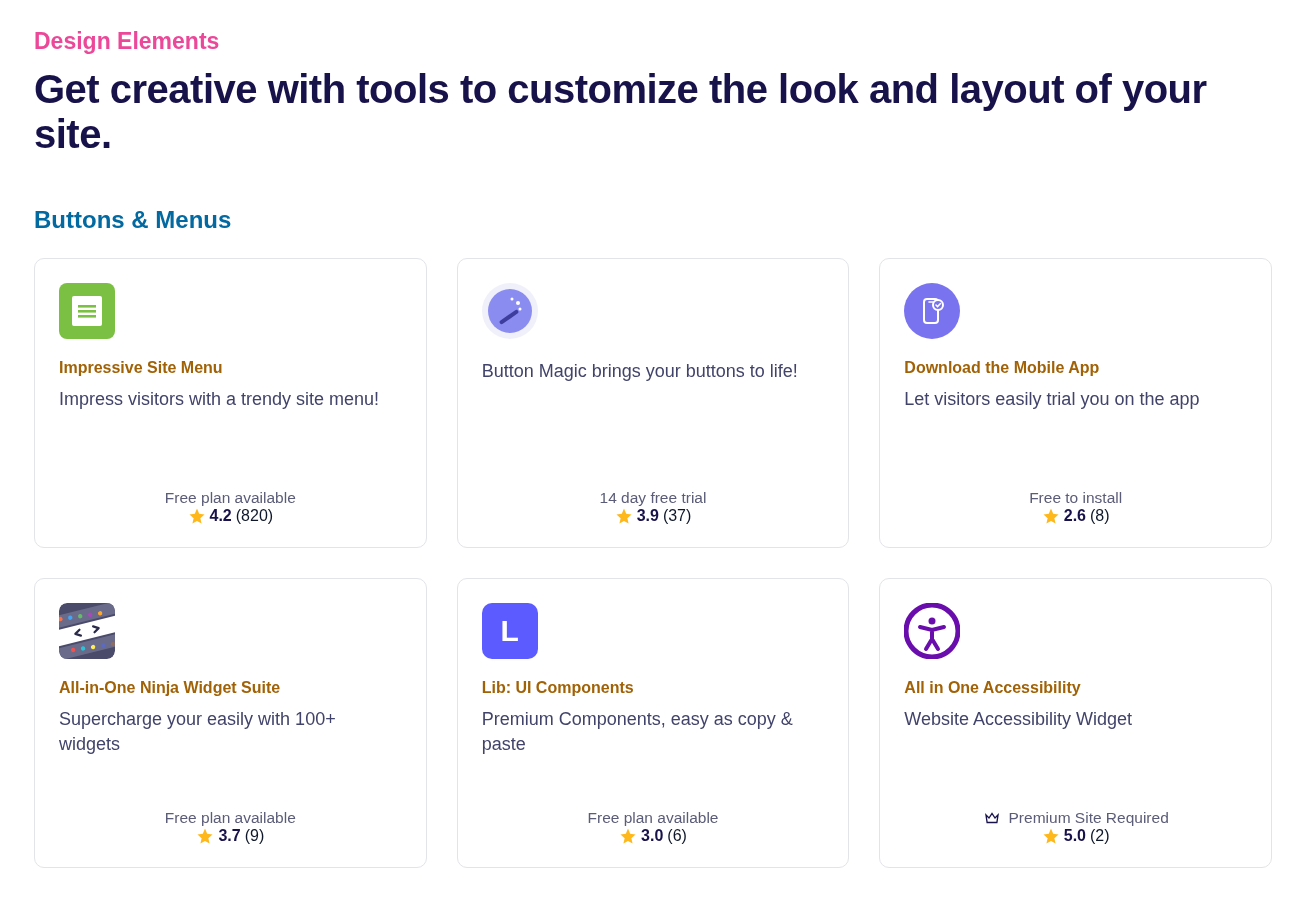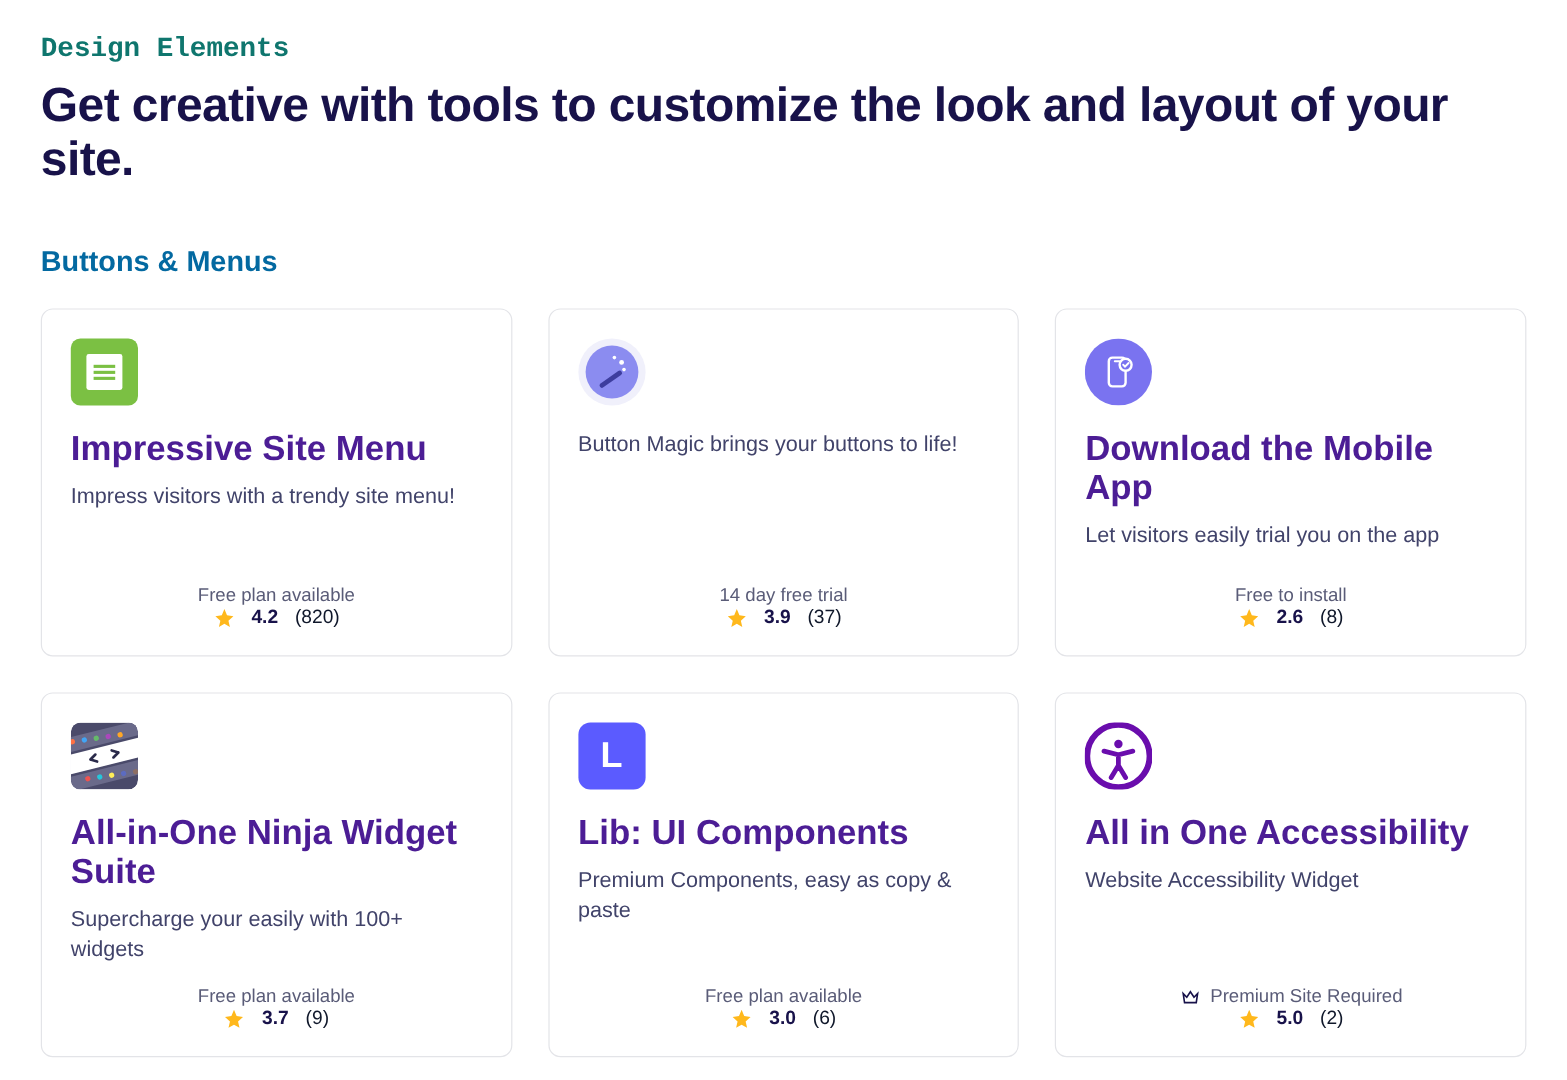--- a/index.html
+++ b/index.html
@@ -6,23 +6,22 @@
   body {
     font-family: -apple-system, BlinkMacSystemFont, "Segoe UI", Helvetica, Arial, sans-serif;
     background: #fff;
     color: #18124a;
     padding: 28px 34px 60px 34px;
     width: 1306px;
   }
   .page-category {
     font-size: 23px;
     font-weight: 600;
-    color: #0f766e;
+    color: #ec4899;
     margin-bottom: 12px;
-    font-family: Liberation Mono, monospace;
   }
   .page-title {
     font-size: 40px;
     font-weight: 800;
     color: #18124a;
     letter-spacing: -0.5px;
     margin-bottom: 49px;
   }
   .section-title {
     font-size: 24px;
@@ -48,23 +47,23 @@
     width: 56px;
     height: 56px;
     border-radius: 8px;
     display: flex;
     align-items: center;
     justify-content: center;
     margin-bottom: 20px;
     flex-shrink: 0;
   }
   .card-title {
-    font-size: 29px;
+    font-size: 16px;
     font-weight: 700;
-    color: #4c1d95;
+    color: #a16207;
     margin-bottom: 10px;
   }
   .card-desc {
     font-size: 18px;
     color: #41436a;
     line-height: 1.4;
     flex-grow: 1;
   }
   .card-footer {
     display: flex;
@@ -76,21 +75,21 @@
   .pricing {
     font-size: 15.5px;
     color: #5a5c78;
     display: flex;
     align-items: center;
     gap: 8px;
   }
   .rating {
     display: flex;
     align-items: center;
-    gap: 14px;
+    gap: 4px;
     font-size: 16px;
   }
   .rating-score {
     font-weight: 700;
     color: #18124a;
   }
   .rating-count {
     color: #0f172a;
   }
   .star-icon svg, .crown-icon svg {

